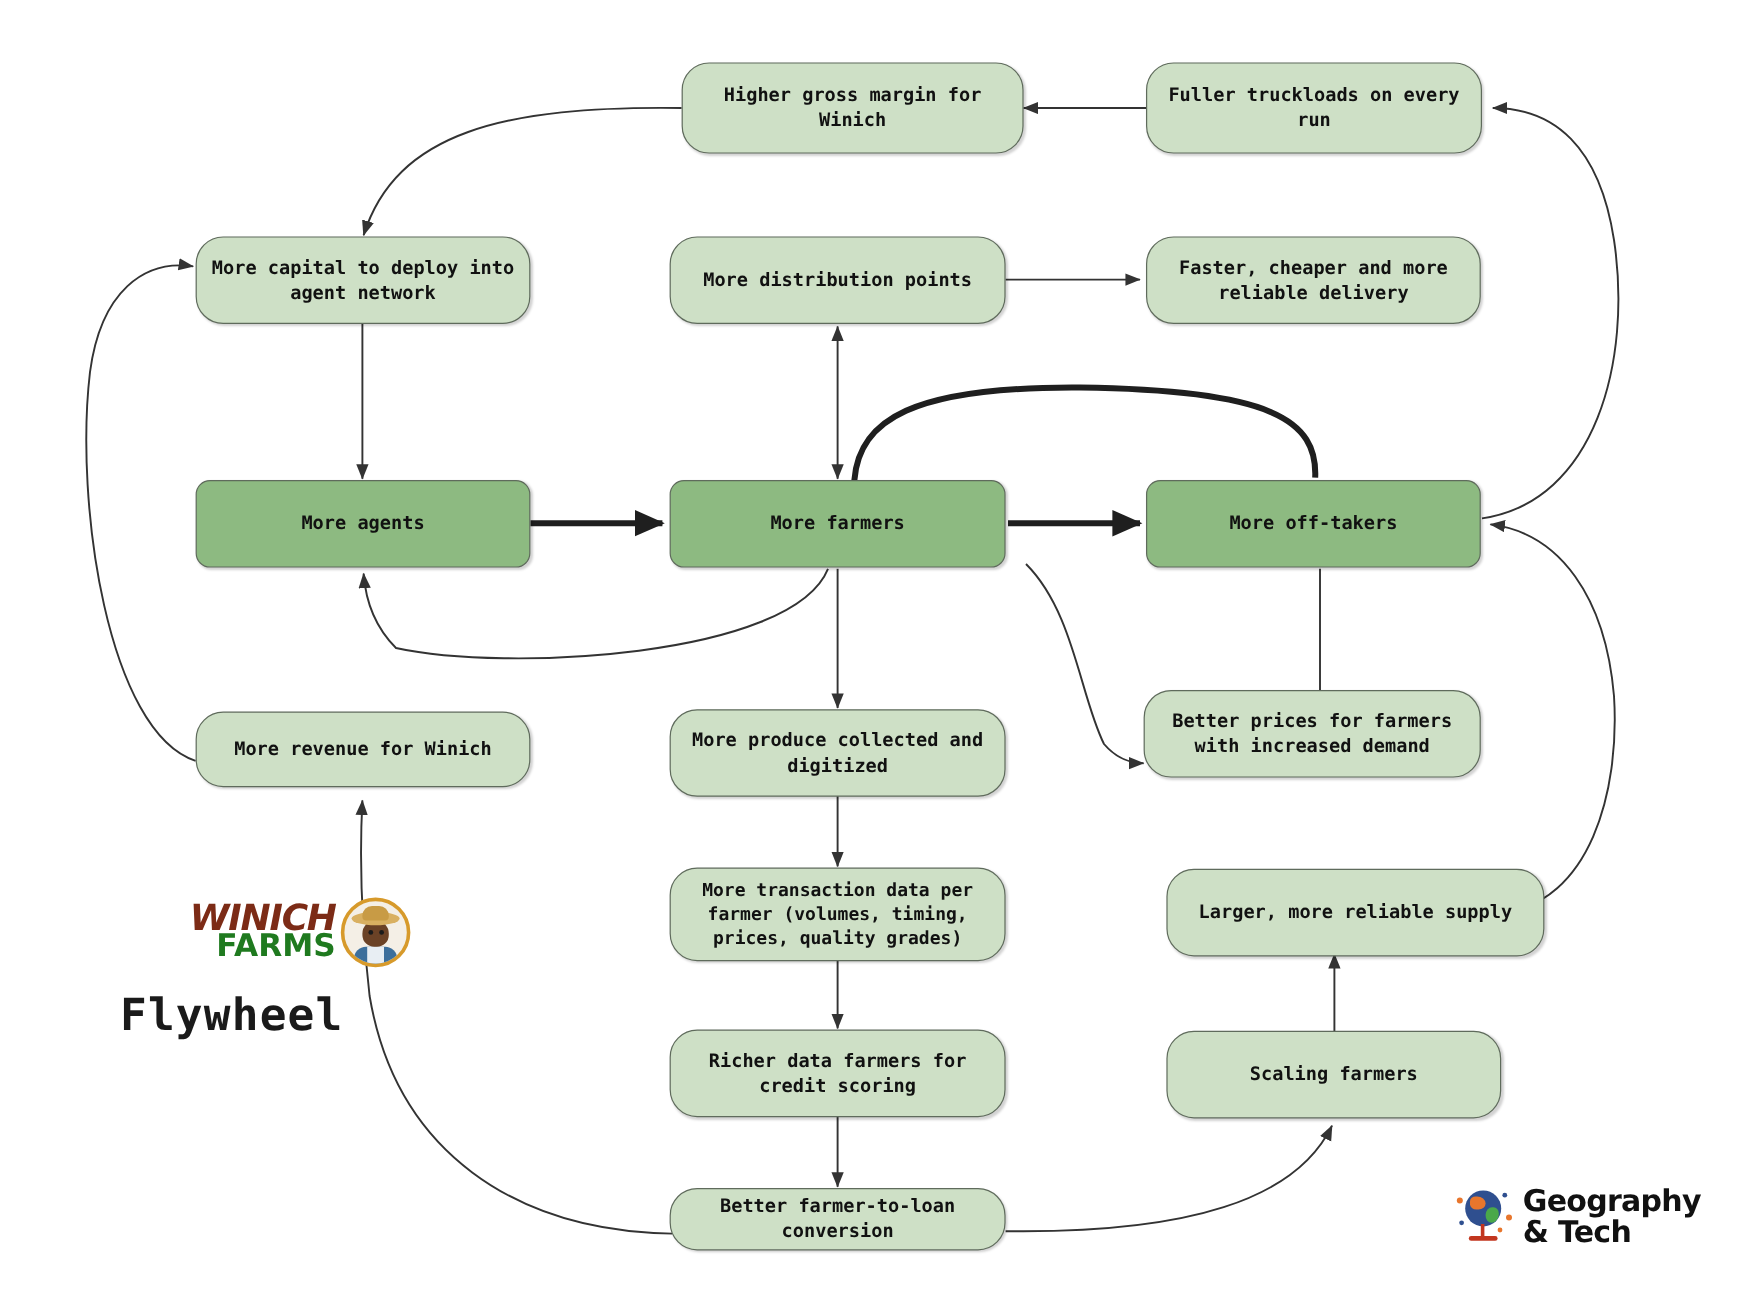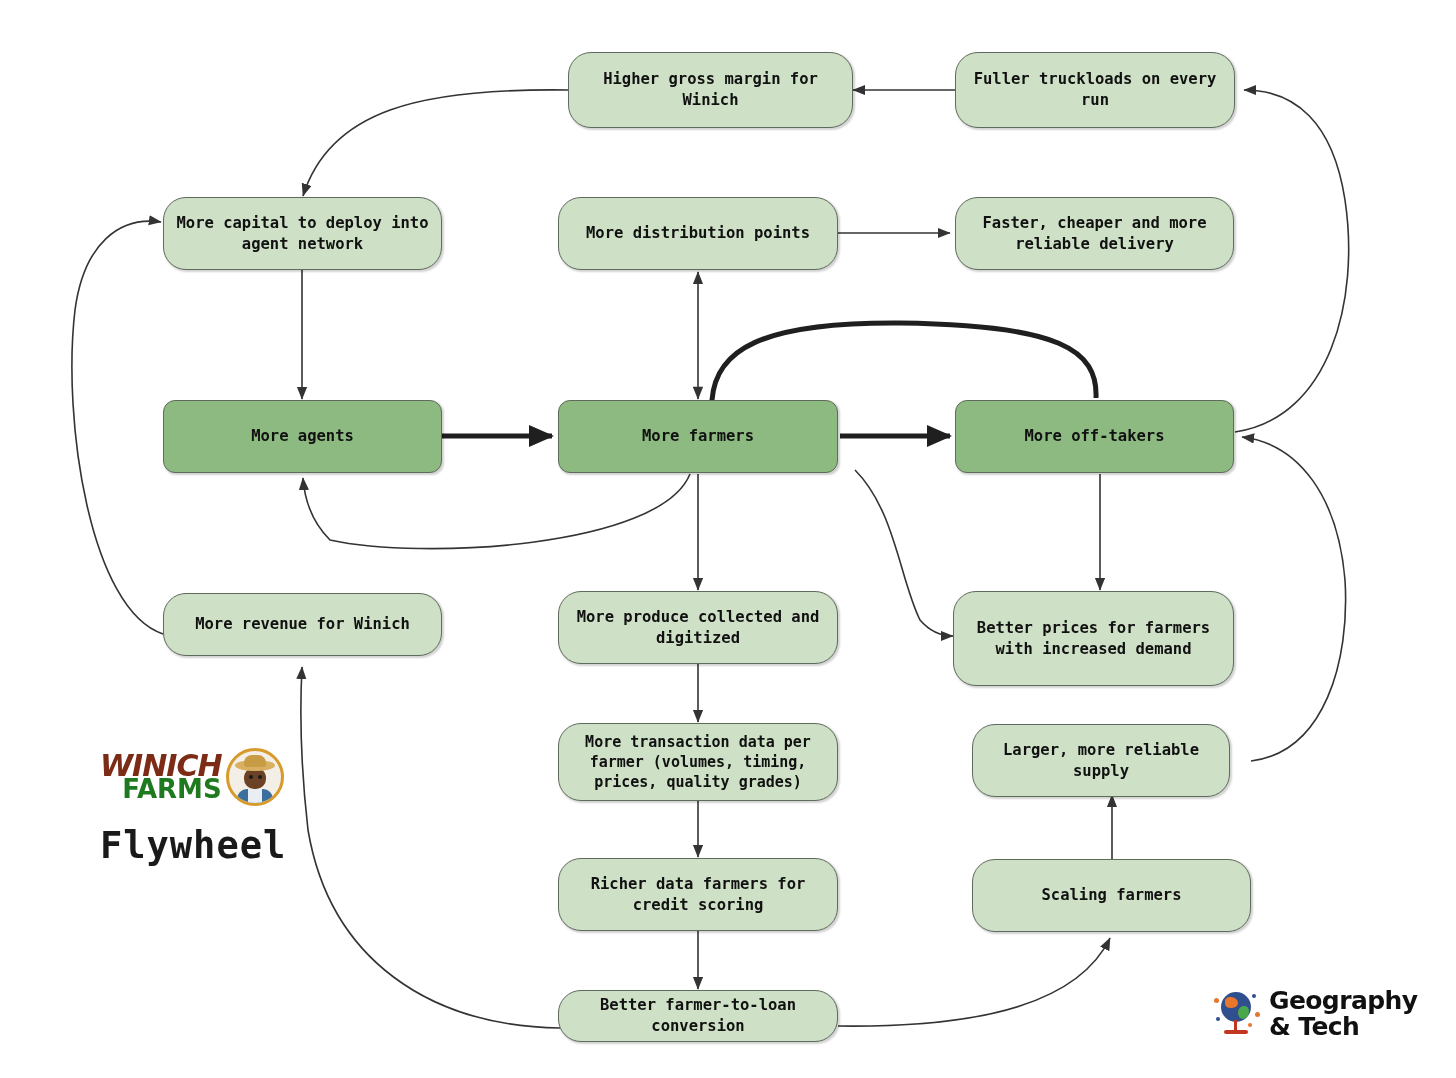--- a/index.html
+++ b/index.html
@@ -47,20 +47,21 @@
   #brand {
     position: absolute;
     left: 100px;
     top: 748px;
     width: 300px;
   }
   .logo-row {
     display: flex;
     align-items: center;
     gap: 4px;
+    justify-content: center;
   }
   .logo-words {
     display: flex;
     flex-direction: column;
     line-height: 0.95;
   }
   .logo-winich {
     font-family: "DejaVu Sans", "Liberation Sans", sans-serif;
     font-weight: bold;
     font-size: 30px;
@@ -303,29 +304,29 @@
   </div>
 
   <div class="node light" style="left:163px; top:593px; width:279px; height:63px;">
     <span>More revenue for Winich</span>
   </div>
 
   <div class="node light" style="left:558px; top:591px; width:280px; height:73px;">
     <span>More produce collected and digitized</span>
   </div>
 
-  <div class="node light" style="left:953px; top:591px; width:281px; height:95px;">
+  <div class="node light" style="left:953px; top:575px; width:281px; height:73px;">
     <span>Better prices for farmers with increased demand</span>
   </div>
 
   <div class="node light" style="left:558px; top:723px; width:280px; height:78px; font-size:15px;">
     <span>More transaction data per farmer (volumes, timing, prices, quality grades)</span>
   </div>
 
-  <div class="node light" style="left:972px; top:724px; width:258px; height:73px;">
+  <div class="node light" style="left:972px; top:724px; width:315px; height:73px;">
     <span>Larger, more reliable supply</span>
   </div>
 
   <div class="node light" style="left:558px; top:858px; width:280px; height:73px;">
     <span>Richer data farmers for credit scoring</span>
   </div>
 
   <div class="node light" style="left:972px; top:859px; width:279px; height:73px;">
     <span>Scaling farmers</span>
   </div>

